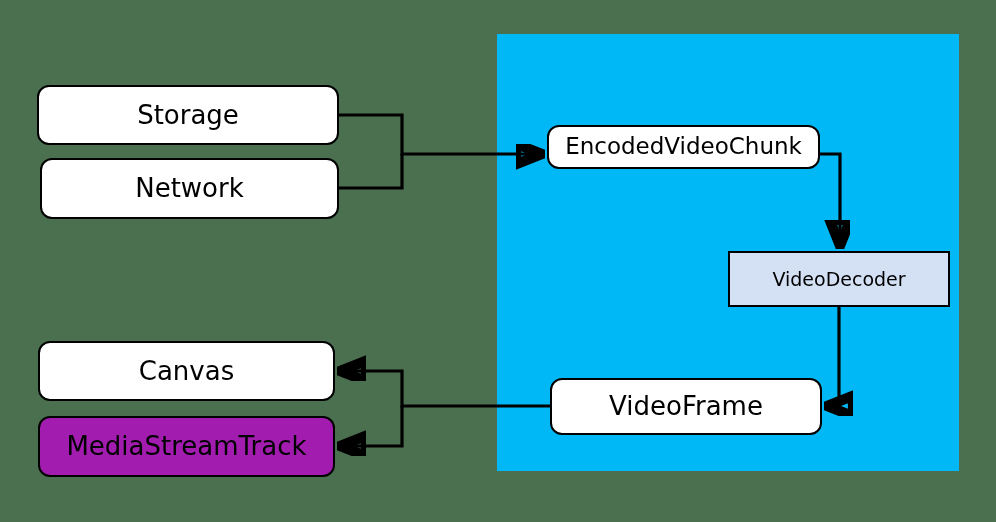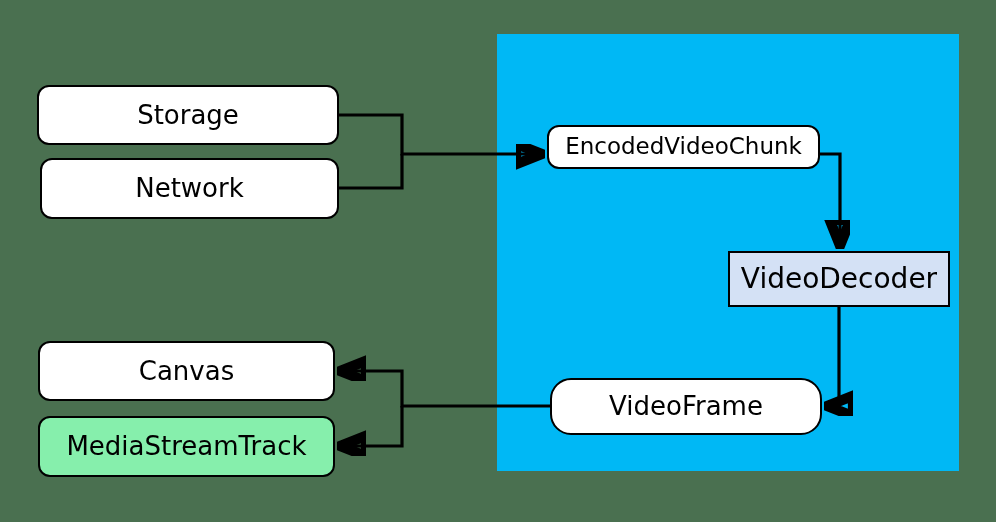--- a/index.html
+++ b/index.html
@@ -83,27 +83,27 @@
   <div id="node-layer">
       <div class="node" style="left: 37px; top: 85px; width: 302px; height: 60px; background: rgb(255, 255, 255); border-color: rgb(0, 0, 0); font-size: 26px;">
         <span class="label">Storage</span>
       </div>
       <div class="node" style="left: 40px; top: 158px; width: 299px; height: 61px; background: rgb(255, 255, 255); border-color: rgb(0, 0, 0); font-size: 26px; text-align: center;">
         <span class="label">Network</span>
       </div>
       <div class="node" style="left: 547px; top: 125px; width: 273px; height: 44px; background: rgb(255, 255, 255); border-color: rgb(0, 0, 0); font-size: 23px;">
         <span class="label">EncodedVideoChunk</span>
       </div>
-      <div class="node square" style="left: 728px; top: 251px; width: 222px; height: 56px; background: rgb(212, 225, 245); border-color: rgb(0, 0, 0); font-size: 28px;">
+      <div class="node square" style="left: 728px; top: 251px; width: 222px; height: 56px; background: rgb(212, 225, 245); border-color: rgb(0, 0, 0); font-size: 19px;">
         <span class="label">VideoDecoder</span>
       </div>
-      <div class="node" style="left: 550px; top: 378px; width: 272px; height: 57px; background: rgb(255, 255, 255); border-color: rgb(0, 0, 0); font-size: 26px; border-radius: 21px;">
+      <div class="node" style="left: 550px; top: 378px; width: 272px; height: 57px; background: rgb(255, 255, 255); border-color: rgb(0, 0, 0); font-size: 26px;">
         <span class="label">VideoFrame</span>
       </div>
       <div class="node" style="left: 38px; top: 341px; width: 297px; height: 60px; background: rgb(255, 255, 255); border-color: rgb(0, 0, 0); font-size: 26px;">
         <span class="label">Canvas</span>
       </div>
-      <div class="node" style="left: 38px; top: 416px; width: 297px; height: 61px; background: #86efac; border-color: rgb(0, 0, 0); font-size: 26px;">
+      <div class="node" style="left: 38px; top: 416px; width: 297px; height: 61px; background: #a21caf; border-color: rgb(0, 0, 0); font-size: 26px;">
         <span class="label">MediaStreamTrack</span>
       </div>
     </div>
 
 </div>
 
 </body></html>

